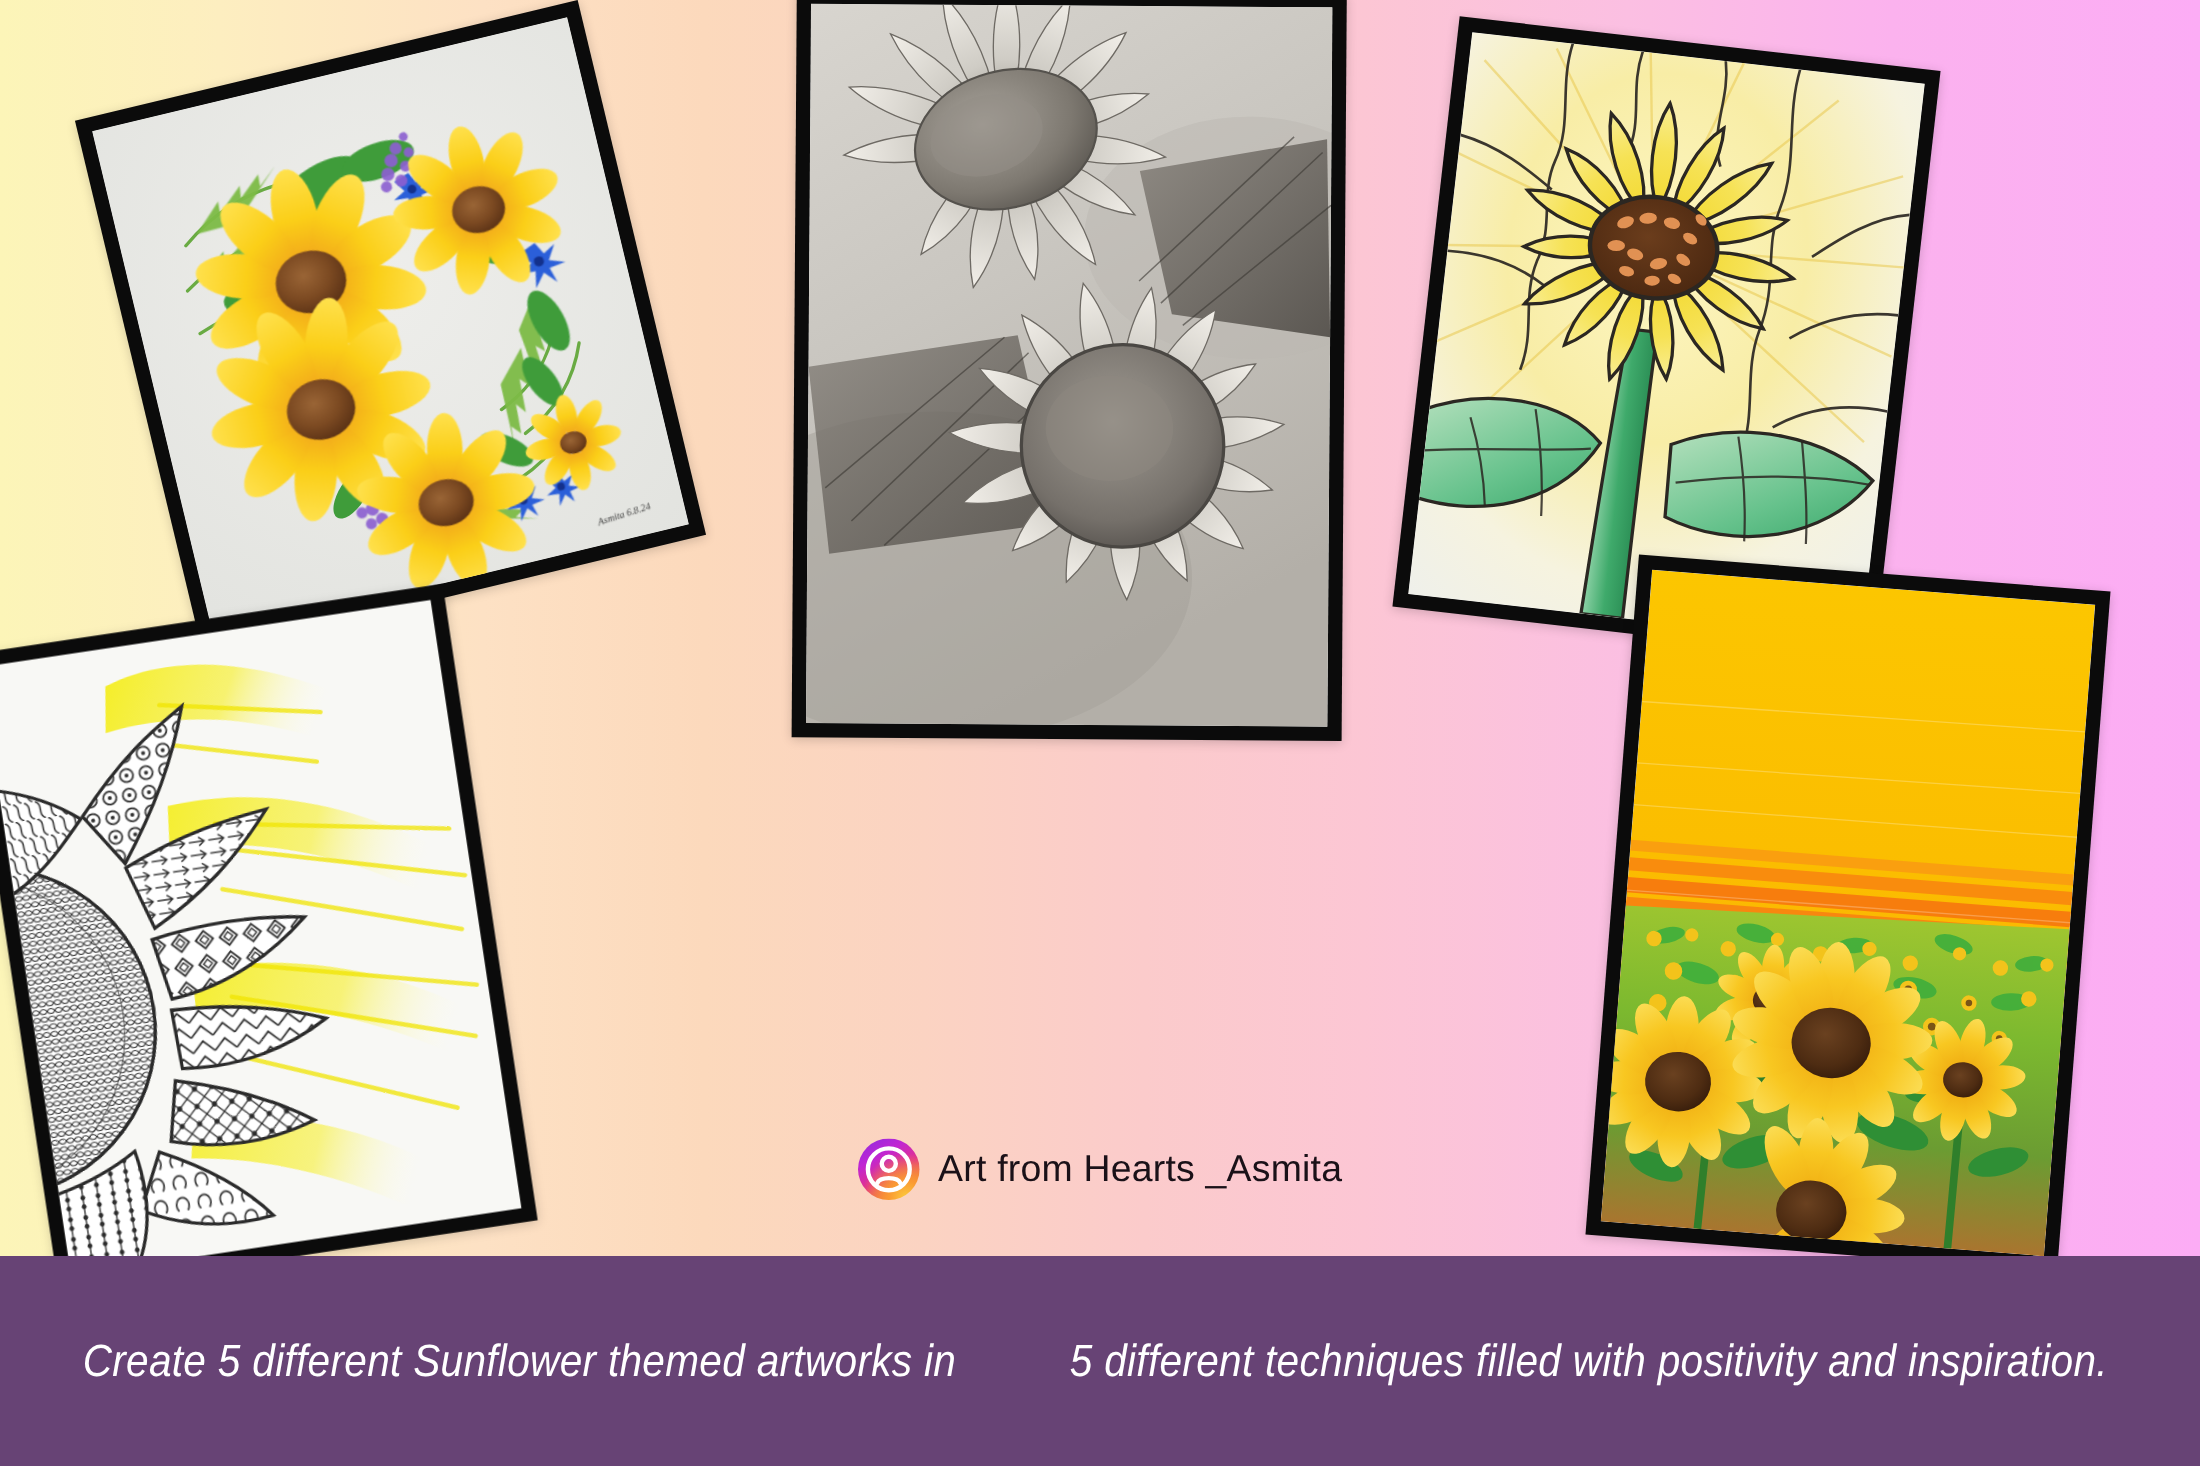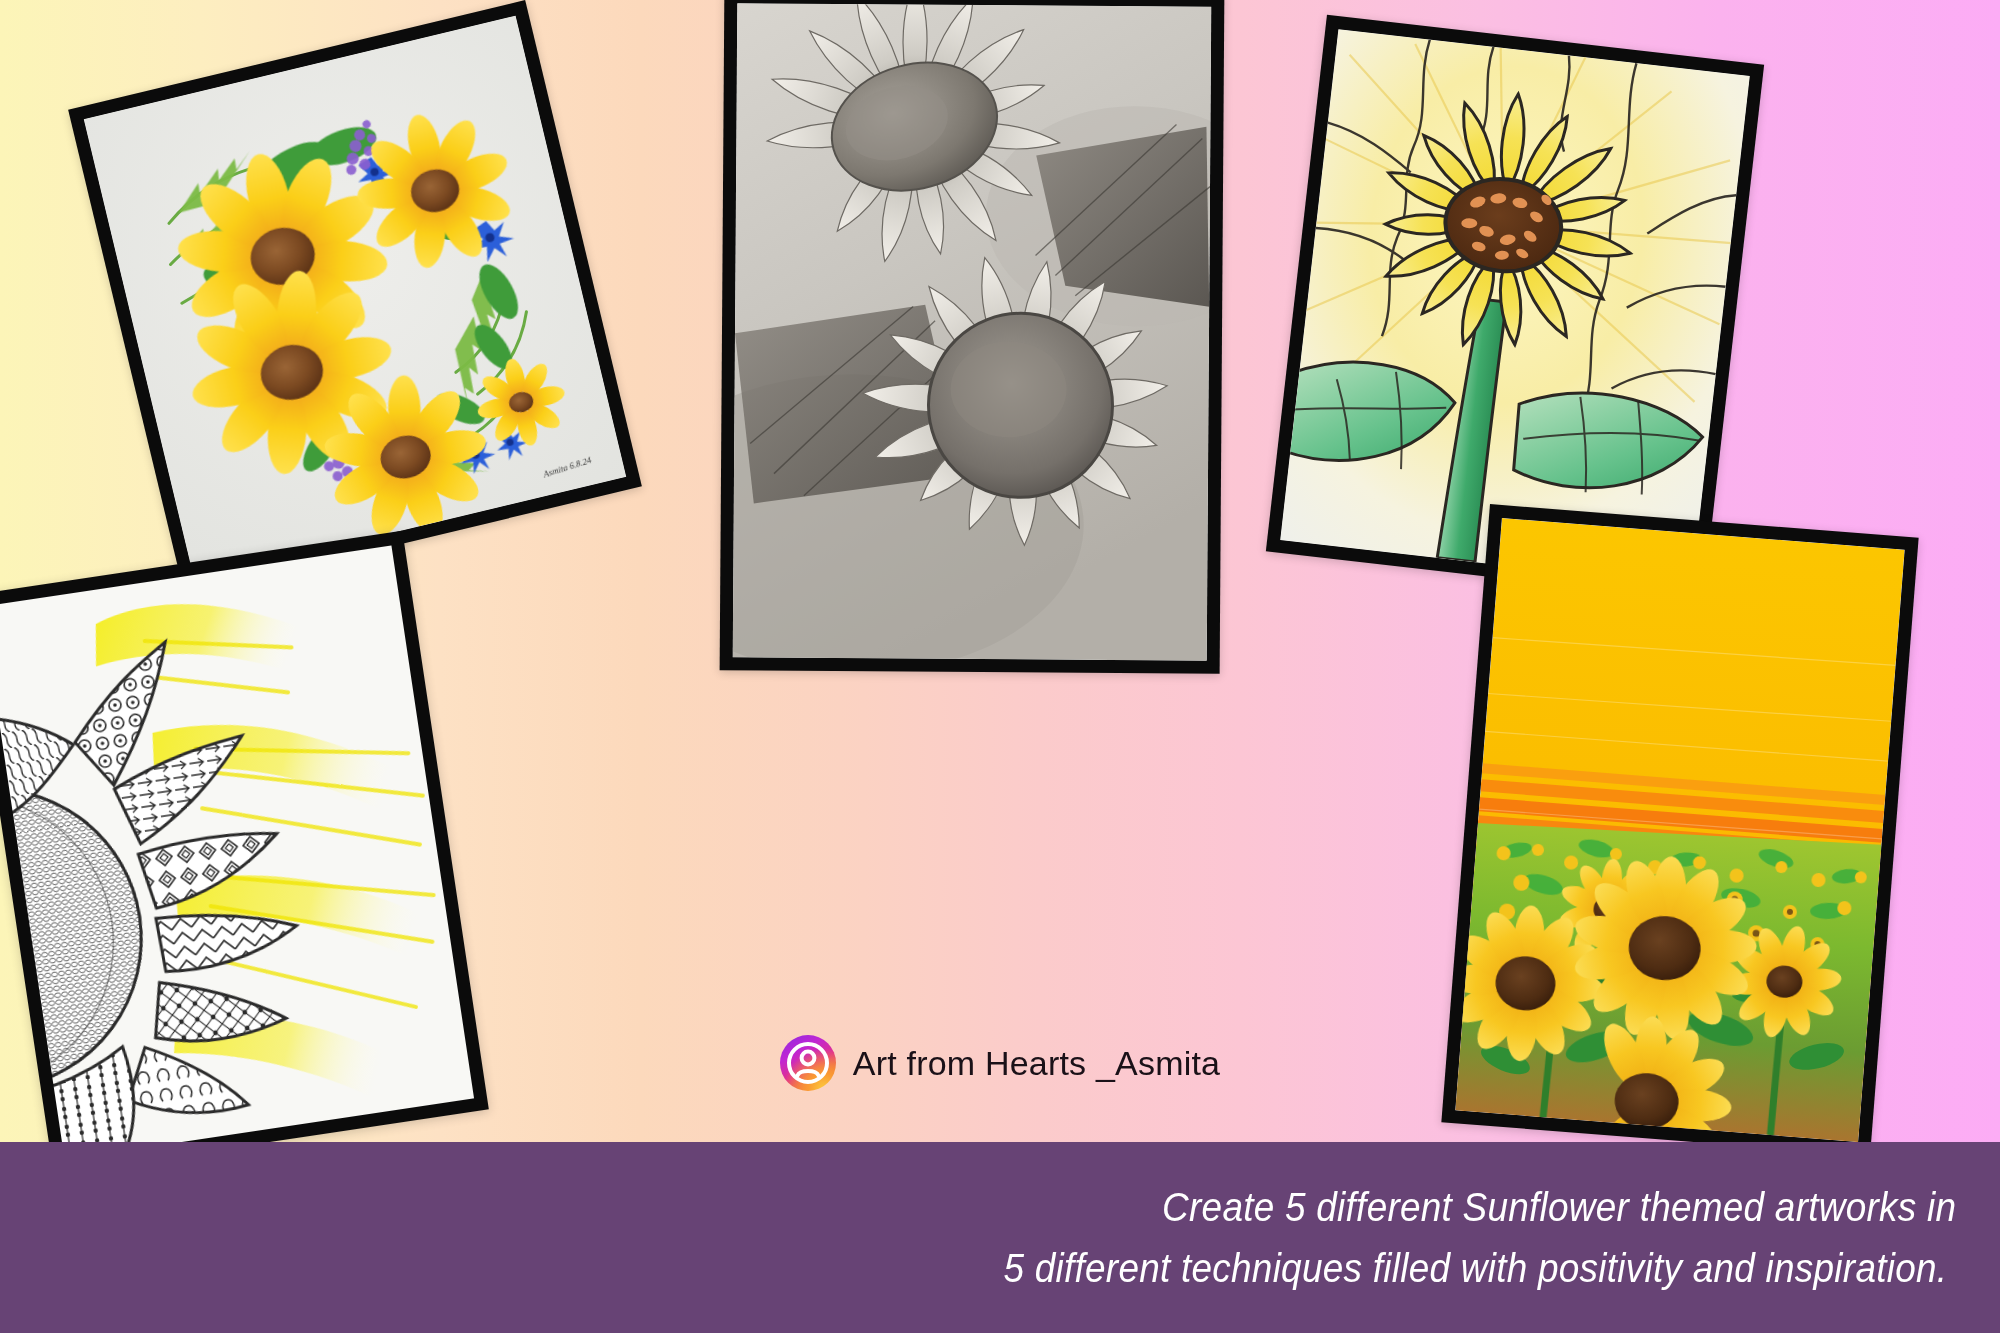--- a/index.html
+++ b/index.html
@@ -63,21 +63,21 @@
       radial-gradient(circle at 78% 96%, #fccb3d 0%, #fa9a33 22%, rgba(250,154,51,0) 58%),
       linear-gradient(150deg, #8a2be2 0%, #c026d3 30%, #e1308f 55%, #f4762f 82%, #fbc63c 100%);
     display:flex;align-items:center;justify-content:center;flex:0 0 auto;
   }
   .ig-badge svg{width:56px;height:56px;}
 
   
   #banner{
     position:absolute;left:0;right:0;top:1142px;bottom:0;
     background:#674375;
-    display:flex;flex-direction:column;align-items:flex-end;justify-content:center;
+    display:flex;flex-direction:row;align-items:center;justify-content:center;
     gap:6px;
   }
   #banner .bline{
     color:#ffffff;font-style:italic;font-size:41px;line-height:1.32;
     font-family:"Liberation Sans", sans-serif;
     transform:scaleX(.9);white-space:nowrap;letter-spacing:.3px;
   }
   .sig{
     font-size:9px;color:#3a3a3a;font-family:"Liberation Serif",serif;
     font-style:italic;

